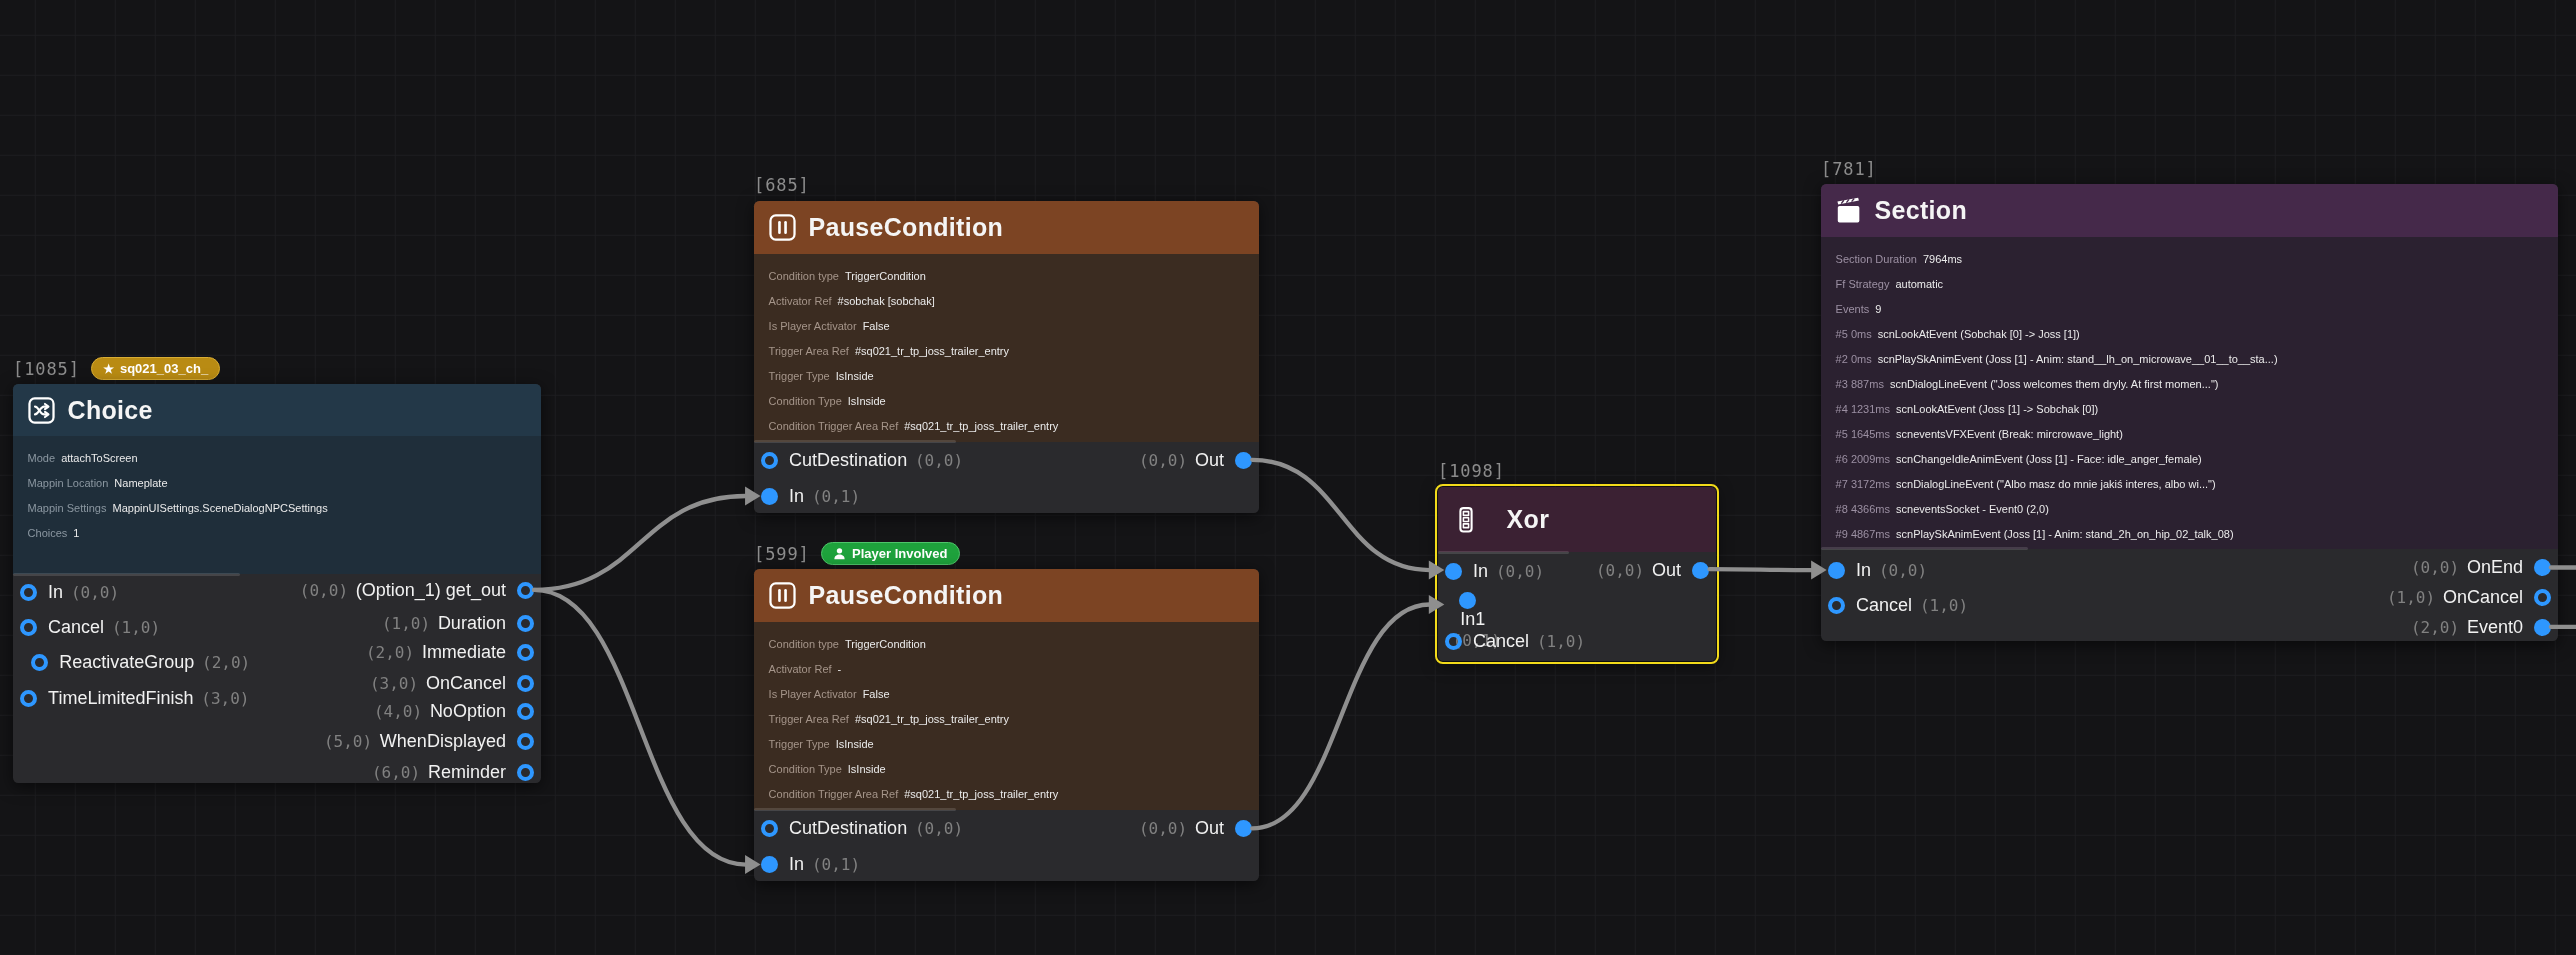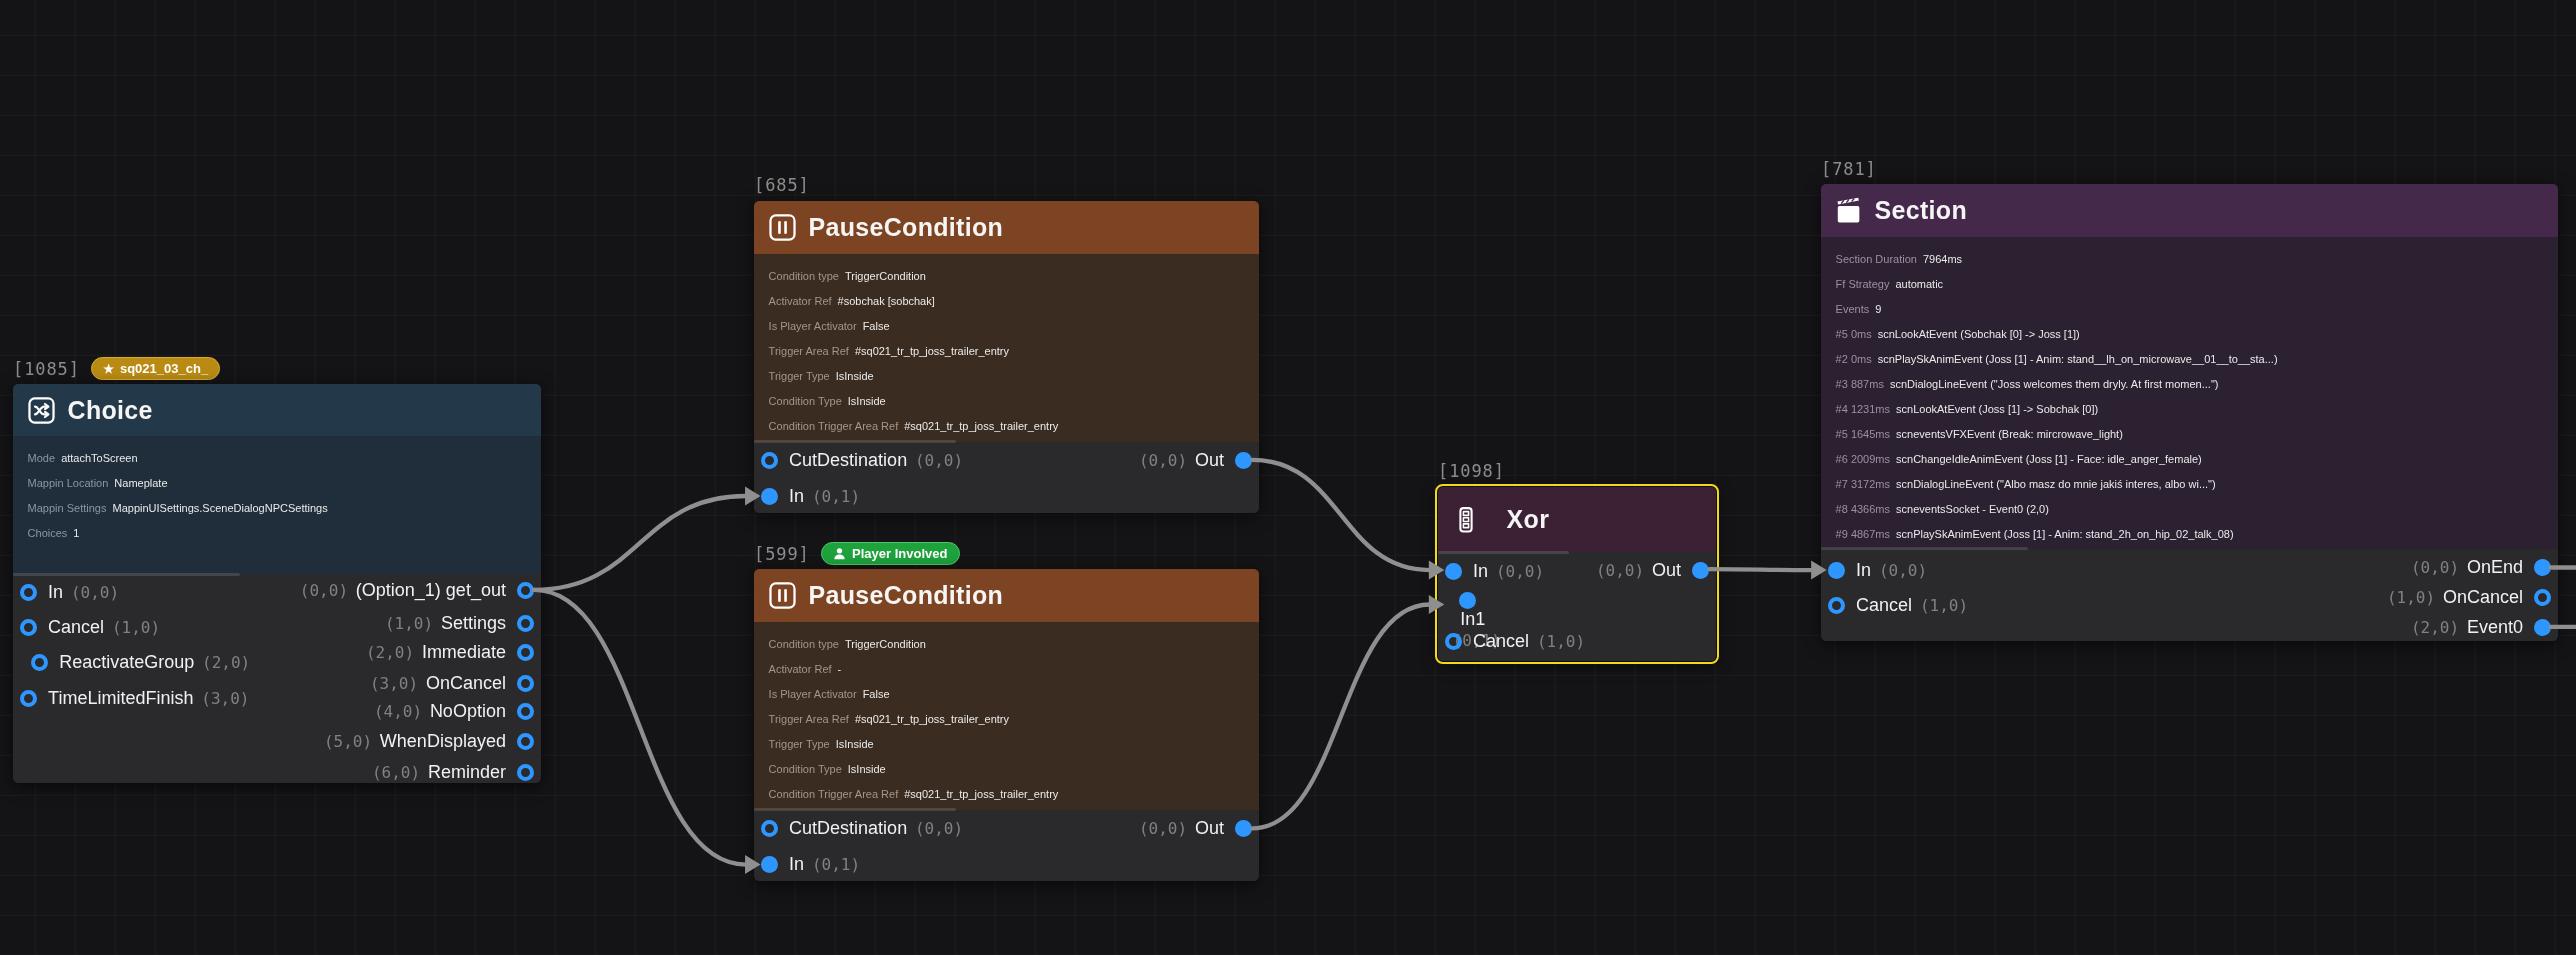--- a/index.html
+++ b/index.html
@@ -107,21 +107,21 @@
           <span>TimeLimitedFinish</span>
           <span class="crd">(3,0)</span>
         </div>
         <div class="prow out" style="right: 6.9px; top: 193px;">
           <span class="crd">(0,0)</span>
           <span>(Option_1) get_out</span>
           <span class="pc h"></span>
         </div>
         <div class="prow out" style="right: 6.9px; top: 226px;">
           <span class="crd">(1,0)</span>
-          <span>Settings</span>
+          <span>Duration</span>
           <span class="pc h"></span>
         </div>
         <div class="prow out" style="right: 6.9px; top: 255px;">
           <span class="crd">(2,0)</span>
           <span>Immediate</span>
           <span class="pc h"></span>
         </div>
         <div class="prow out" style="right: 6.9px; top: 286px;">
           <span class="crd">(3,0)</span>
           <span>OnCancel</span>

